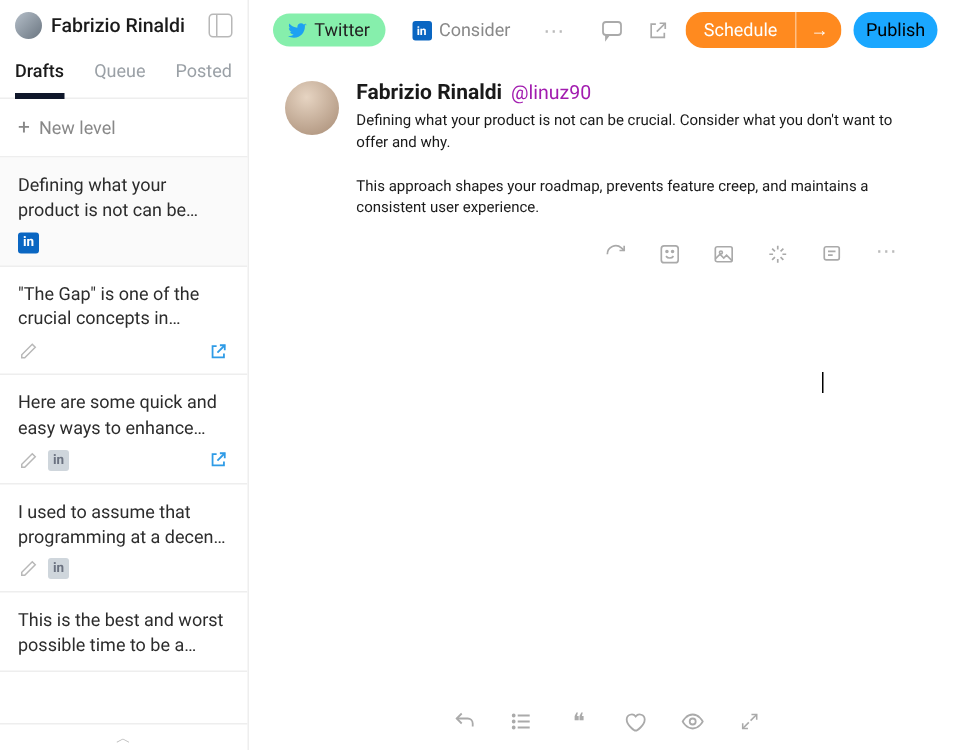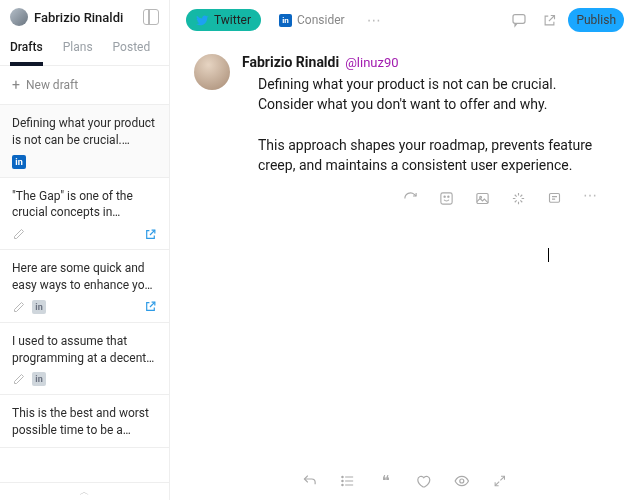--- a/index.html
+++ b/index.html
@@ -25,60 +25,60 @@
   .mini-icon { width: 14px; height: 14px; display: flex; align-items: center; justify-content: center; }
   .li-badge { width: 14px; height: 14px; background: #0a66c2; border-radius: 2px; color: #fff; font-size: 9px; font-weight: 700; display: flex; align-items: center; justify-content: center; }
   .li-badge.muted { background: #cfd6dc; color: #6b7280; }
   .pencil { color: #b8b8b8; }
   .ext-link { margin-left: auto; color: #2e9be6; }
   .sb-footer { border-top: 1px solid #eee; height: 18px; display: flex; align-items: center; justify-content: center; color: #bbb; font-size: 10px; }
   
   .main { flex: 1; display: flex; flex-direction: column; }
   .topbar { display: flex; align-items: center; gap: 8px; padding: 8px 16px; }
   .chip { display: flex; align-items: center; gap: 5px; padding: 4px 10px; border-radius: 14px; font-size: 12px; cursor: pointer; }
-  .chip.tw { background: #14b8a6; color: #222; }
+  .chip.tw { background: #86efac; color: #222; }
   .chip.li { background: transparent; color: #888; }
   .dots { color: #bbb; font-size: 14px; letter-spacing: 1px; padding: 0 4px; cursor: pointer; }
   .spacer { flex: 1; }
   .icon-btn { width: 22px; height: 22px; display: flex; align-items: center; justify-content: center; color: #aaa; cursor: pointer; }
   .pill { display: flex; border-radius: 14px; overflow: hidden; }
   .pill-main { background: #ff8a1f; color: #fff; padding: 5px 12px; font-size: 12px; cursor: pointer; }
   .pill-arrow { background: #ff8a1f; color: #fff; padding: 5px 9px; font-size: 12px; border-left: 1px solid rgba(255,255,255,0.45); cursor: pointer; }
-  .publish { background: #1aa7ff; color: #404040; padding: 5px 8px; border-radius: 14px; font-size: 12px; cursor: pointer; }
+  .publish { background: #1aa7ff; color: #000000; padding: 5px 8px; border-radius: 14px; font-size: 12px; cursor: pointer; }
   .compose { padding: 14px 40px 0 24px; display: flex; gap: 12px; }
   .compose-avatar { width: 36px; height: 36px; border-radius: 50%; background: radial-gradient(circle at 40% 30%, #e6d4c2, #a78b74); flex-shrink: 0; }
   .compose-body { flex: 1; }
   .author-line { display: flex; align-items: baseline; gap: 6px; margin-bottom: 4px; }
   .author-name { font-weight: 700; font-size: 14px; }
   .author-handle { color: #a21caf; font-size: 13px; }
-  .post-text { font-size: 14px; line-height: 1.45; color: #1a1a1a; white-space: pre-wrap; margin-left: 16px; }
+  .post-text { font-size: 10px; line-height: 1.45; color: #1a1a1a; white-space: pre-wrap; }
   .inline-toolbar { display: flex; gap: 14px; justify-content: flex-end; padding: 12px 38px 0 0; color: #bbb; }
   .cursor-caret { position: absolute; left: 548px; top: 248px; width: 1px; height: 14px; background: #000; }
   .bottom-toolbar { position: absolute; bottom: 8px; left: 50%; transform: translateX(-10%); display: flex; gap: 16px; color: #c2c7cd; align-items: center; }
   svg { display: block; }
 </style>
 </head>
 <body>
 
 <div class="app">
 
   <div class="sidebar">
     <div class="sb-header">
       <div class="avatar"></div>
       <div class="sb-user">Fabrizio Rinaldi</div>
       <div class="panel-icon"></div>
     </div>
     <div class="tabs">
       <div class="tab active">Drafts</div>
-      <div class="tab">Plans</div>
+      <div class="tab">Queue</div>
       <div class="tab">Posted</div>
     </div>
     <div class="new-draft">
       <span class="plus">+</span>
-      <span>New draft</span>
+      <span>New level</span>
     </div>
     <div class="drafts-list">
       <div class="draft active">
         <div class="draft-text">Defining what your product is not can be crucial. Consider…</div>
         <div class="draft-meta">
           <div class="li-badge">in</div>
         </div>
       </div>
       <div class="draft">
         <div class="draft-text">"The Gap" is one of the crucial concepts in storytelling, yet…</div>
@@ -156,20 +156,24 @@
             <path d="M9 17l-3 4v-4"></path>
           </svg>
         </div>
       <div class="icon-btn">
           <svg width="15" height="15" viewBox="0 0 24 24" fill="none" stroke="currentColor" stroke-width="1.8">
             <path d="M14 4h6v6"></path>
             <path d="M20 4l-9 9"></path>
             <path d="M19 14v5H5V5h5"></path>
           </svg>
         </div>
+      <div class="pill">
+        <div class="pill-main">Schedule</div>
+        <div class="pill-arrow">→</div>
+      </div>
       <div class="publish">Publish</div>
     </div>
 
     <div class="compose">
       <div class="compose-avatar"></div>
       <div class="compose-body">
         <div class="author-line">
           <span class="author-name">Fabrizio Rinaldi</span>
           <span class="author-handle">@linuz90</span>
         </div>

